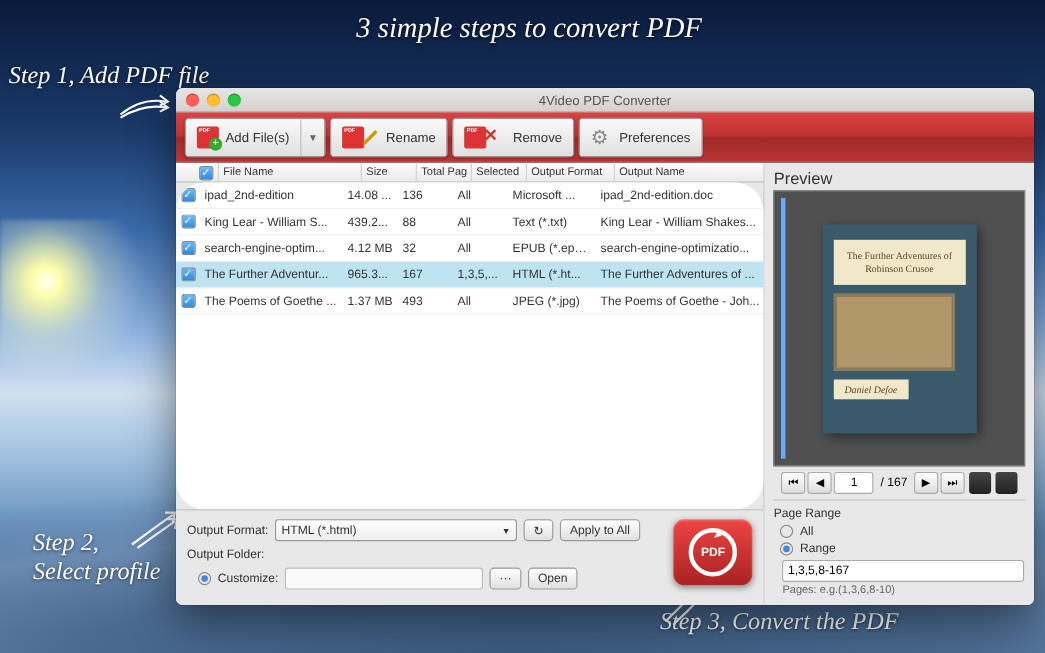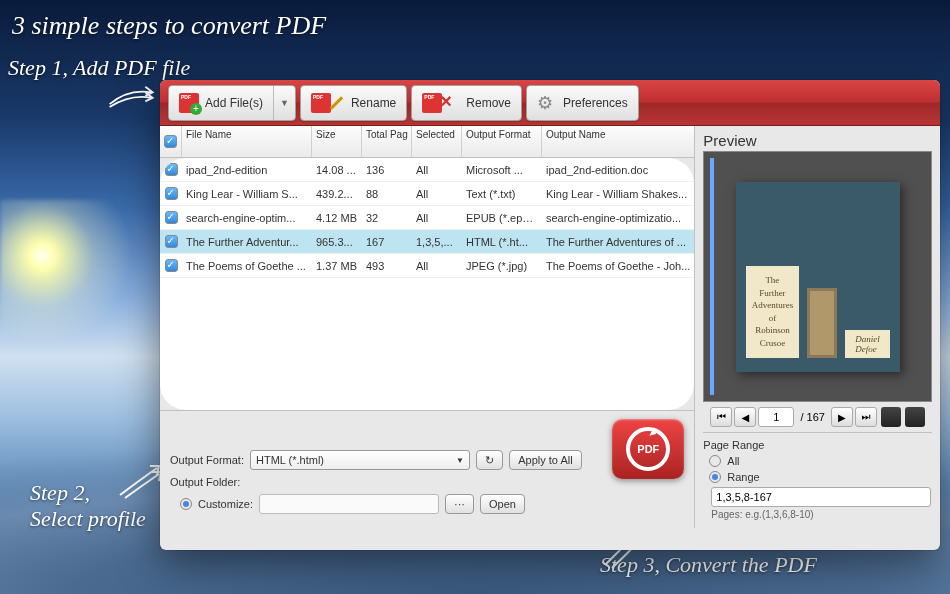--- a/index.html
+++ b/index.html
@@ -1,21 +1,21 @@
 <!DOCTYPE html>
 <html><head>
 <meta charset="utf-8">
 <style>
 * { margin: 0; padding: 0; box-sizing: border-box; font-family: "Lucida Grande", Arial, sans-serif; }
 body { width: 950px; height: 594px; overflow: hidden; position: relative; }
 .bg { position: absolute; inset: 0; background: linear-gradient(180deg, #0a1a3a 0%, #1a3a6a 20%, #3a6aaa 35%, #8ab0e0 50%, #d0e0f0 60%, #a0c0e0 70%, #5080b0 85%, #305080 100%); }
 .bg::before { content:""; position:absolute; bottom:0; left:0; right:0; height:220px; background: radial-gradient(ellipse 140% 100% at 50% 100%, #3a5a80 0%, #4a6a90 30%, #6a8ab0 50%, transparent 70%); }
 .sun { position:absolute; left:0; top:200px; width:140px; height:140px; background: radial-gradient(circle at 30% 40%, #fff 0%, #ffa 10%, rgba(255,255,200,.3) 40%, transparent 70%); filter: blur(2px); }
 .annot { position:absolute; color:#fff; font-style:italic; font-family: "Bradley Hand", cursive; font-size:22px; text-shadow: 0 1px 3px rgba(0,0,0,.6); white-space: pre-line; line-height:1.2; }
-.annot-title { top:10px; left:12px; right:0; text-align:left; font-size:26px; }
+.annot-title { top:10px; left:12px; right:0; text-align:center; font-size:26px; }
 .annot-1 { top:55px; left:8px; }
 .annot-2 { top:480px; left:30px; }
 .annot-3 { top:552px; left:600px; }
 .arrow { position:absolute; width:50px; height:30px; }
 .arrow svg { width:100%; height:100%; }
 .arrow-1 { top:80px; left:105px; width:55px; height:30px; }
 .arrow-2 { top:460px; left:115px; width:50px; height:40px; }
 .arrow-3 { top:530px; left:600px; width:50px; height:40px; }
 
 .window { position:absolute; top:80px; left:160px; width:780px; height:470px; background:#e8e8e8; border-radius:6px; box-shadow: 0 12px 40px rgba(0,0,0,.5), 0 0 0 1px rgba(0,0,0,.1); overflow:hidden; }
@@ -35,51 +35,51 @@
 .pdf-badge.add::after{ content:"+"; position:absolute; bottom:-2px; right:-3px; width:12px; height:12px; background:#3a3; color:#fff; border-radius:50%; font-size:10px; line-height:11px; text-align:center; font-style:normal; }
 .pencil{ width:18px; height:18px; }
 .pencil::before{ content:""; position:absolute; width:3px; height:16px; background:#c90; transform:rotate(45deg); left:8px; top:1px; }
 .xmark::before{ content:"×"; color:#c33; font-size:20px; font-weight:bold; line-height:16px; }
 .gear::before{ content:"⚙"; color:#888; font-size:18px; line-height:20px; }
 
 .body { display:flex; height: calc(100% - 68px); }
 .left { flex:1; display:flex; flex-direction:column; border-right:1px solid #c0c0c0; }
 .right { width:260px; background:#e8e8e8; display:flex; flex-direction:column; padding:2px 8px 8px 8px; }
 
-.thead { height:32px; background: linear-gradient(#fdfdfd, #eaeaea); border-bottom:1px solid #c0c0c0; display:flex; font-size:10px; color:#333; }
+.thead { height:18px; background: linear-gradient(#fdfdfd, #eaeaea); border-bottom:1px solid #c0c0c0; display:flex; font-size:10px; color:#333;padding-left:17px; }
 .thead > div { border-right:1px solid #d0d0d0; padding:3px 4px; overflow:hidden; white-space:nowrap; }
 .col-chk{width:22px; display:flex; align-items:center; justify-content:center;}
 .col-name{width:130px}.col-size{width:50px}.col-tot{width:50px}.col-sel{width:50px}.col-fmt{width:80px}.col-out{flex:1; border-right:none !important;}
 .rows { flex:1; background:#fff; overflow:auto;border-radius:26px; }
 .row { display:flex; height:24px; align-items:center; font-size:11px; color:#333; border-bottom:1px solid #f0f0f0; }
 .row.sel { background:#bde4f0; }
 .row > div { padding:0 4px; overflow:hidden; white-space:nowrap; text-overflow:ellipsis; }
 .chk { width:13px; height:13px; border:1px solid #888; border-radius:3px; background:linear-gradient(#6bf,#38d); position:relative; margin:auto; }
 .chk::after{ content:"✓"; color:#fff; font-size:10px; position:absolute; top:-1px; left:1px; }
 
 .bottom-left { border-top:1px solid #c0c0c0; background:#e8e8e8; padding:8px 10px; display:flex; }
-.bl-fields { flex:1; font-size:11px; color:#333;margin-top:31px; }
+.bl-fields { flex:1; font-size:11px; color:#333; }
 .bl-row { display:flex; align-items:center; gap:6px; margin-bottom:6px; }
 .lbl { }
 .select { width:220px; height:20px; background:linear-gradient(#fff,#eee); border:1px solid #999; border-radius:3px; font-size:11px; padding:0 5px; display:flex; align-items:center; justify-content:space-between; }
 .select .ar{ font-size:8px; }
 .smbtn { height:20px; background:linear-gradient(#fff,#e0e0e0); border:1px solid #999; border-radius:4px; padding:0 8px; font-size:11px; display:flex; align-items:center; cursor:pointer; }
 .radio { width:12px; height:12px; border:1px solid #888; border-radius:50%; display:inline-flex; align-items:center; justify-content:center; }
 .radio.on::after{ content:""; width:6px; height:6px; background:#4785e0; border-radius:50%; }
 .textin { flex:1; max-width:180px; height:20px; border:1px solid #bbb; border-radius:3px; background:#fafafa; font-size:11px; padding:0 4px; }
 
 .convert-btn { width:72px; height:60px; border-radius:10px; background:linear-gradient(#e44,#a22); margin-left:6px; display:flex; align-items:center; justify-content:center; box-shadow:0 2px 6px rgba(0,0,0,.4), inset 0 1px 2px rgba(255,255,255,.4); position:relative; cursor:pointer; }
 .convert-btn .ring { width:44px; height:44px; border:4px solid #fff; border-radius:50%; display:flex; align-items:center; justify-content:center; position:relative; }
 .convert-btn .ring::before{ content:""; position:absolute; top:-2px; right:5px; width:0; height:0; border:5px solid transparent; border-left-color:#fff; transform:rotate(30deg); }
 .convert-btn .pdf{ color:#fff; font-size:11px; font-weight:bold; }
 
 .prev-label { font-size:15px; color:#333; padding:4px 0 2px; }
 .preview-box { flex:1; background:#505050; border:1px solid #888; position:relative; display:flex; align-items:center; justify-content:center; min-height:180px; }
 .preview-box::before{ content:""; position:absolute; left:6px; top:6px; bottom:6px; width:4px; background:#6af; }
-.book { width:164px; height:190px; background:#3a5a6a; padding:14px 10px; display:flex; flex-direction:row; align-items:flex-end; gap:8px; box-shadow:3px 3px 10px rgba(0,0,0,.5); }
+.book { width:140px; height:190px; background:#3a5a6a; padding:14px 10px; display:flex; flex-direction:column; align-items:flex-start; gap:8px; box-shadow:3px 3px 10px rgba(0,0,0,.5); }
 .book-title { background:#f0e8c8; padding:8px 6px; font-size:9px; text-align:center; color:#5a4a2a; font-family:serif; line-height:1.4; }
 .book-img { width:110px; height:70px; background:#b0986a; border:3px solid #8a7a5a; }
 .book-author { background:#f0e8c8; padding:4px 10px; font-size:9px; font-style:italic; color:#5a4a2a; font-family:serif; }
 
 .nav-bar { display:flex; align-items:center; justify-content:center; gap:2px; padding:5px 0; }
 .navbtn { width:22px; height:20px; background:linear-gradient(#fff,#ddd); border:1px solid #aaa; border-radius:3px; font-size:10px; display:flex; align-items:center; justify-content:center; cursor:pointer; }
 .pagein { width:36px; height:20px; border:1px solid #aaa; border-radius:3px; text-align:center; font-size:11px; background:#fff; }
 .pagetot { font-size:11px; padding:0 4px; }
 
 .range-section { border-top:1px solid #c0c0c0; padding-top:6px; font-size:11px; color:#333; }
@@ -108,20 +108,28 @@
 <div class="arrow arrow-2"><svg viewBox="0 0 50 40">
       <path d="M5 35 Q 25 20 42 8 M35 6 L44 6 L42 15" fill="none" stroke="#fff" stroke-width="2"></path>
       <path d="M10 38 Q 28 25 44 14 M37 12 L46 12 L44 21" fill="none" stroke="#fff" stroke-width="2"></path>
     </svg></div>
 <div class="arrow arrow-3"><svg viewBox="0 0 50 40">
       <path d="M5 35 Q 20 20 35 5 M28 4 L37 3 L35 12" fill="none" stroke="#fff" stroke-width="2"></path>
       <path d="M12 38 Q 26 25 40 10 M33 9 L42 8 L40 17" fill="none" stroke="#fff" stroke-width="2"></path>
     </svg></div>
 
 <div class="window">
+  <div class="titlebar">
+    <div class="traffic">
+      <div class="tl r"></div>
+      <div class="tl y"></div>
+      <div class="tl g"></div>
+    </div>
+    <div class="wtitle">4Video PDF Converter</div>
+  </div>
 
   <div class="toolbar">
     <div class="tbtn split">
       <span class="ticon pdf-badge add"></span>
       <span>Add File(s)</span>
       <span class="chev">▼</span>
     </div>
     <div class="tbtn">
       <span class="ticon pdf-badge"></span>
       <span class="ticon pencil" style="margin-left:-10px;"></span>

